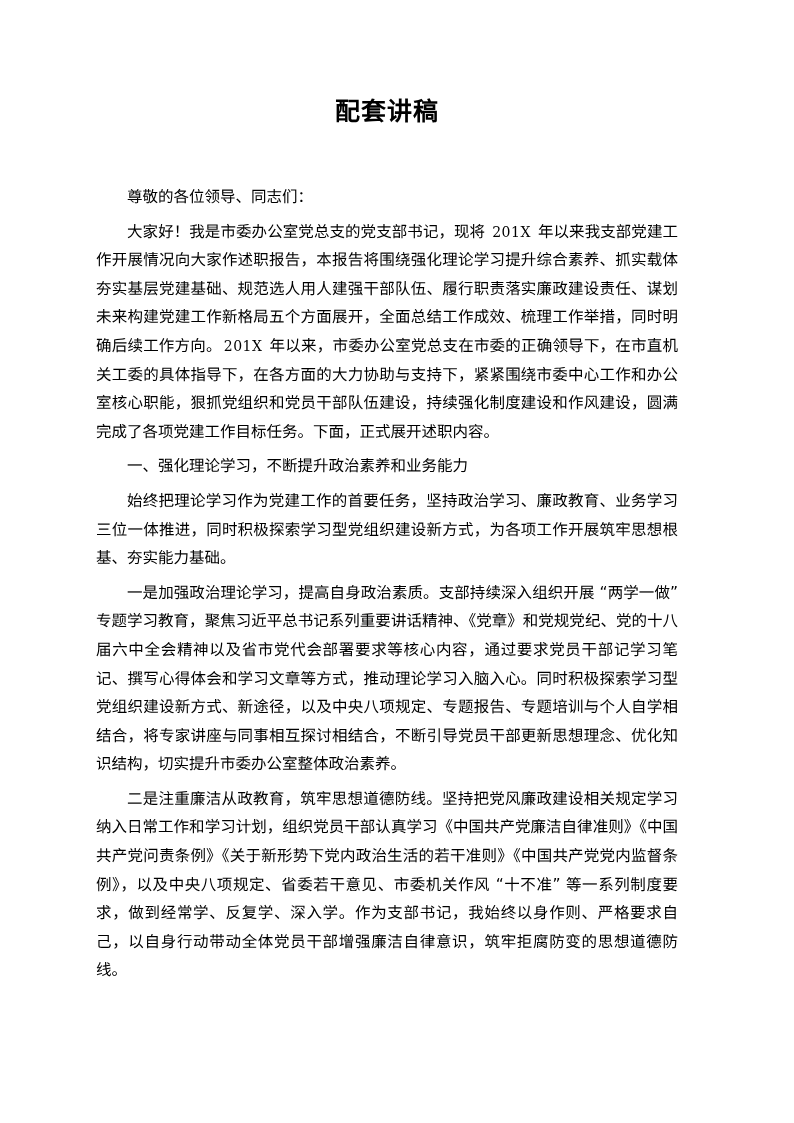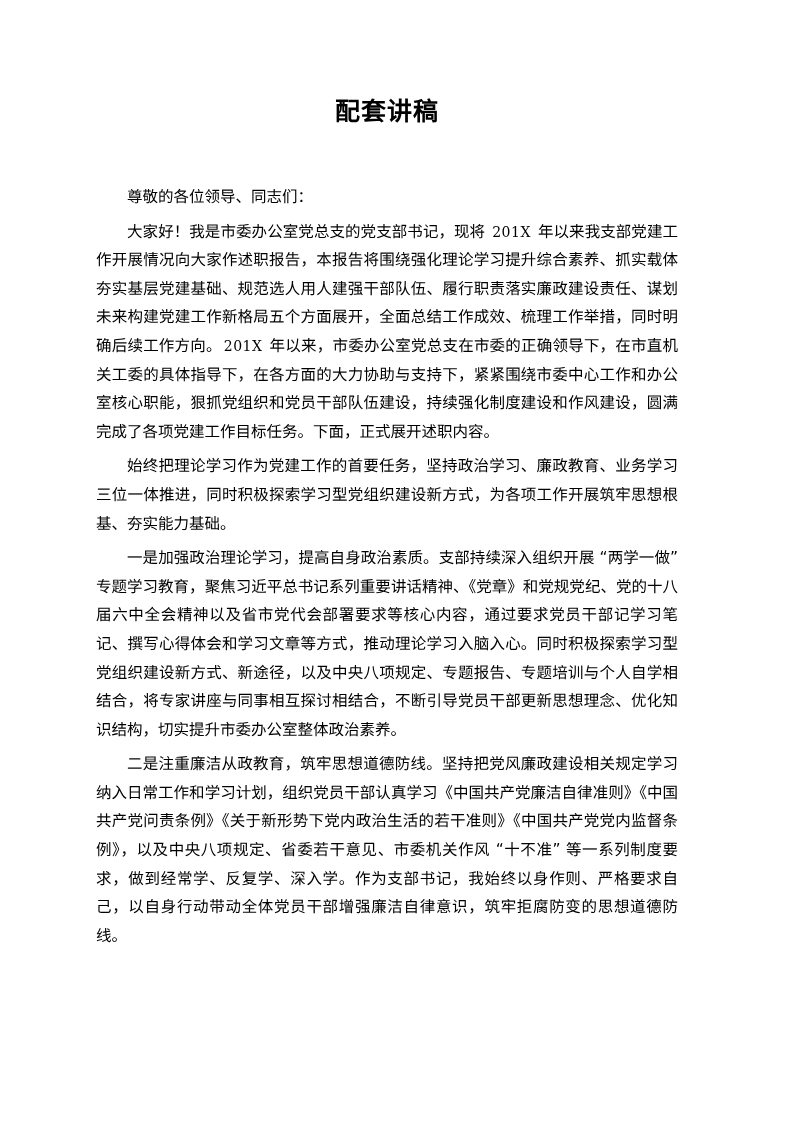--- a/index.html
+++ b/index.html
@@ -79,20 +79,21 @@
   <div class="doc-body">
 
     <h1 class="doc-title">配套讲稿</h1>
 
     <div class="title-gap"></div>
 
     <p class="para indent">尊敬的各位领导、同志们：</p>
 
     <p class="para indent">大家好！我是市委办公室党总支的党支部书记，现将 <span class="latin">201X</span> 年以来我支部党建工作开展情况向大家作述职报告，本报告将围绕强化理论学习提升综合素养、抓实载体夯实基层党建基础、规范选人用人建强干部队伍、履行职责落实廉政建设责任、谋划未来构建党建工作新格局五个方面展开，全面总结工作成效、梳理工作举措，同时明确后续工作方向。<span class="latin">201X</span> 年以来，市委办公室党总支在市委的正确领导下，在市直机关工委的具体指导下，在各方面的大力协助与支持下，紧紧围绕市委中心工作和办公室核心职能，狠抓党组织和党员干部队伍建设，持续强化制度建设和作风建设，圆满完成了各项党建工作目标任务。下面，正式展开述职内容。</p>
 
+    <p class="para indent">一、强化理论学习，不断提升政治素养和业务能力</p>
 
     <p class="para indent">始终把理论学习作为党建工作的首要任务，坚持政治学习、廉政教育、业务学习三位一体推进，同时积极探索学习型党组织建设新方式，为各项工作开展筑牢思想根基、夯实能力基础。</p>
 
     <p class="para indent">一是加强政治理论学习，提高自身政治素质。支部持续深入组织开展 “两学一做” 专题学习教育，聚焦习近平总书记系列重要讲话精神、《党章》和党规党纪、党的十八届六中全会精神以及省市党代会部署要求等核心内容，通过要求党员干部记学习笔记、撰写心得体会和学习文章等方式，推动理论学习入脑入心。同时积极探索学习型党组织建设新方式、新途径，以及中央八项规定、专题报告、专题培训与个人自学相结合，将专家讲座与同事相互探讨相结合，不断引导党员干部更新思想理念、优化知识结构，切实提升市委办公室整体政治素养。</p>
 
     <p class="para indent">二是注重廉洁从政教育，筑牢思想道德防线。坚持把党风廉政建设相关规定学习纳入日常工作和学习计划，组织党员干部认真学习《中国共产党廉洁自律准则》《中国共产党问责条例》《关于新形势下党内政治生活的若干准则》《中国共产党党内监督条例》，以及中央八项规定、省委若干意见、市委机关作风 “十不准” 等一系列制度要求，做到经常学、反复学、深入学。作为支部书记，我始终以身作则、严格要求自己，以自身行动带动全体党员干部增强廉洁自律意识，筑牢拒腐防变的思想道德防线。</p>
 
   </div>
 </div>
 

